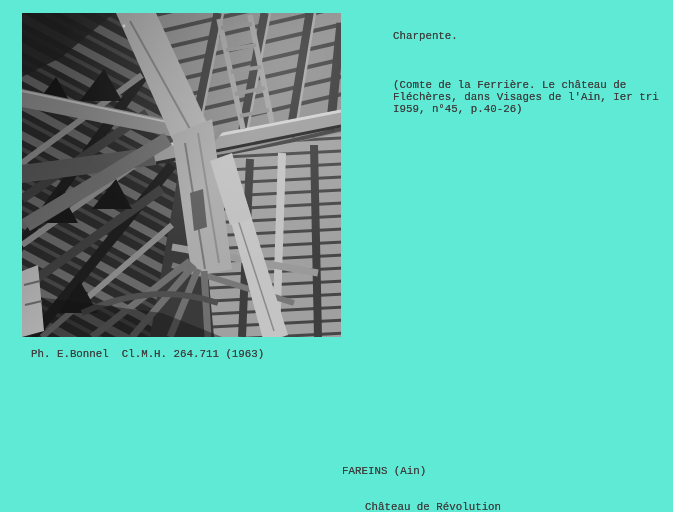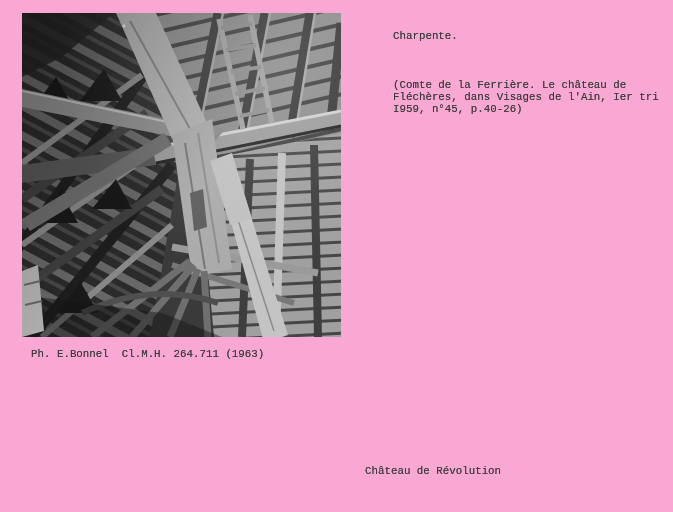--- a/index.html
+++ b/index.html
@@ -1,20 +1,20 @@
 <!DOCTYPE html>
 <html><head>
 <meta charset="utf-8">
 <style>
   html,body { margin:0; padding:0; }
   body { background:#9e9e9e; }
   .card {
     position:relative;
     width:673px; height:512px;
-    background:#f9a8d4;
+    background:#5eead4;
     overflow:hidden;
     font-family:"Liberation Mono","DejaVu Sans Mono",monospace;
   }
   .typew {
     position:absolute;
     font-size:10.8px;
     line-height:12px;
     color:#3c3c3c;
     white-space:pre;
     text-shadow:0 0 0.6px rgba(64,64,64,0.75);
@@ -174,17 +174,18 @@
   <div id="heading" class="typew">Charpente.</div>
   <div id="textblock" class="typew">
     <div>(Comte de la Ferrière. Le château de
 Fléchères, dans Visages de l'Ain, Ier tri
 I959, n°45, p.40-26)</div>
   </div>
 
   <div id="credit" class="typew">Ph. E.Bonnel  Cl.M.H. 264.711 (1963)</div>
 
   <div id="location" class="typew">
+    <div>FAREINS (Ain)</div>
     <div class="indent">Château de Révolution</div>
     
   </div>
 
 </div>
 
 </body></html>

